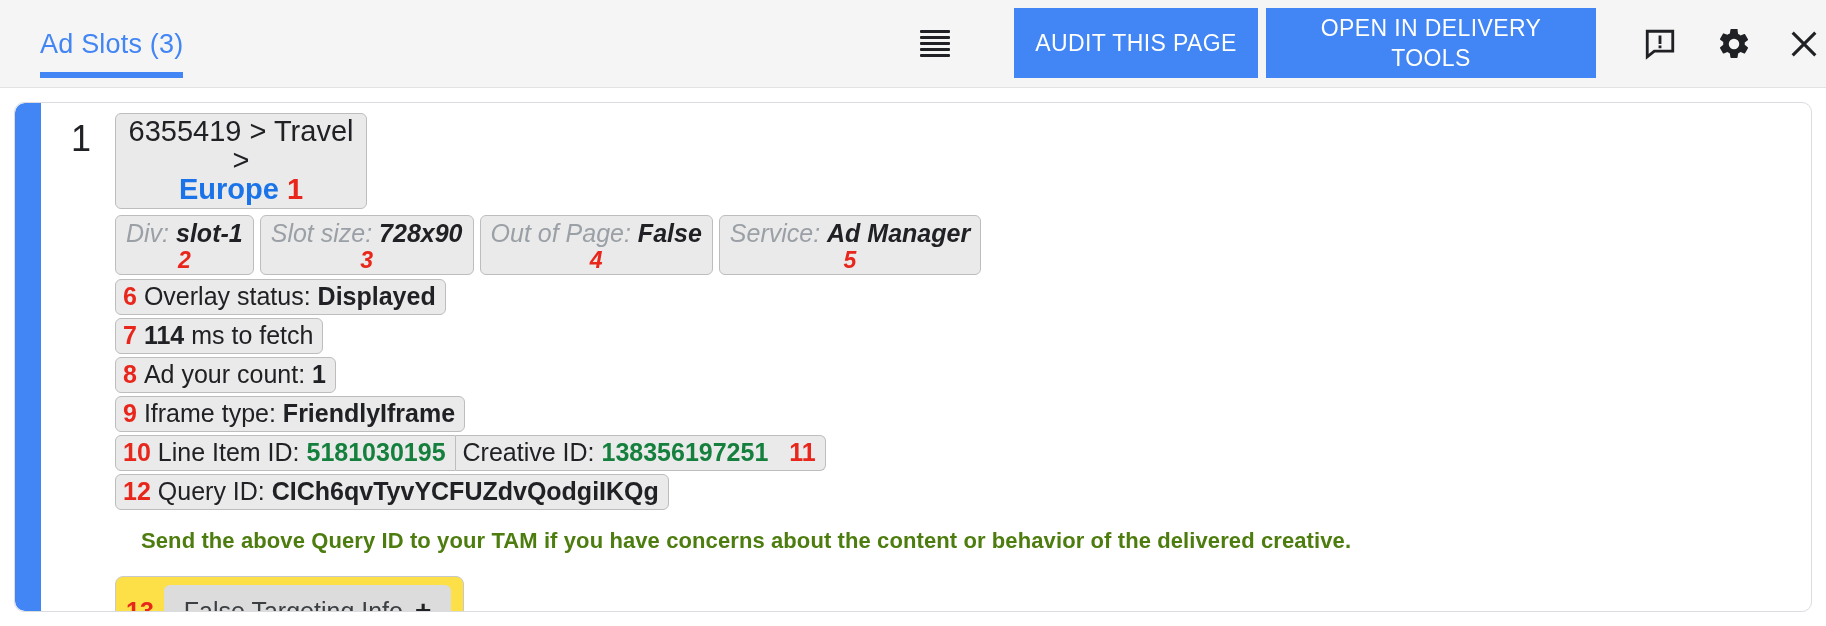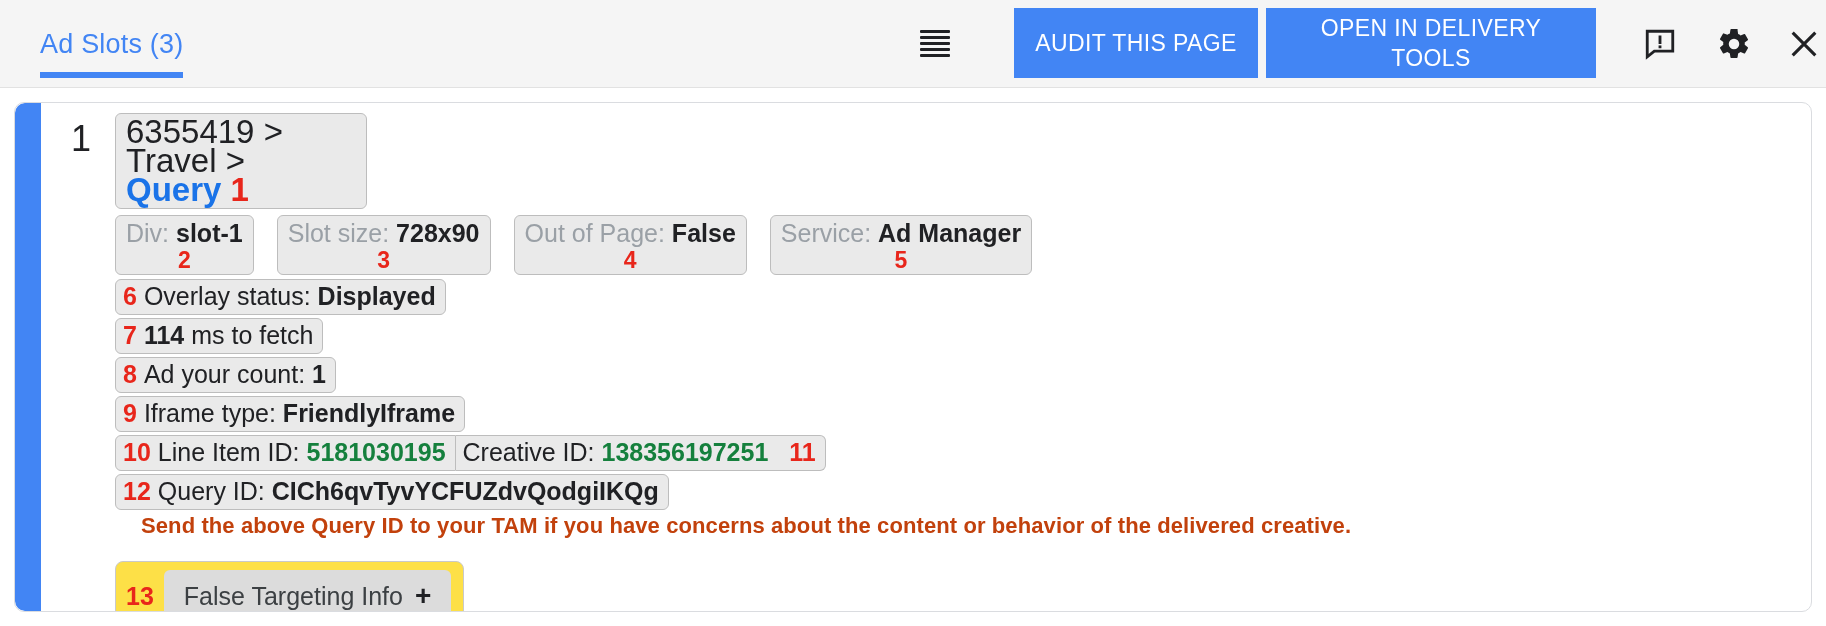--- a/index.html
+++ b/index.html
@@ -151,42 +151,44 @@
     right: 10px;
   }
 
   
   .breadcrumb-chip {
     display: inline-block;
     background: #eaeaea;
     border: 1px solid #bdbdbd;
     border-radius: 6px;
     padding: 3px 10px 4px 10px;
-    font-size: 33px;
+    font-size: 29px;
     line-height: 29px;
     color: #202124;
     max-width: 230px;
     cursor: pointer;
+    text-align: center;
   }
   .breadcrumb-chip .crumb-path { color: #202124; }
   .breadcrumb-chip .crumb-leaf {
     color: #1a73e8;
     font-weight: bold;
   }
   .marker {
     color: #e8261b;
     font-weight: bold;
   }
 
   
   .prop-row {
     margin-top: 6px;
     display: flex;
     align-items: flex-start;
-    gap: 23px;
+    gap: 6px;
+    font-style: italic;
   }
   .prop-chip {
     background: #eaeaea;
     border: 1px solid #bdbdbd;
     border-radius: 6px;
     padding: 2px 10px 2px 10px;
     font-size: 25px;
     line-height: 30px;
     color: #9aa0a6;
     text-align: center;
@@ -245,24 +247,24 @@
     border-top-right-radius: 0;
     border-bottom-right-radius: 0;
   }
   .id-pair .status-chip:last-child {
     border-top-left-radius: 0;
     border-bottom-left-radius: 0;
     border-left: none;
   }
 
   .tam-note {
-    margin-top: 3px;
+    margin-top: 18px;
     margin-left: 26px;
     font-size: 22px;
-    color: #c2410c;
+    color: #4d7c0f;
     font-weight: bold;
     letter-spacing: 0.1px;
   }
 
   
   .targeting-wrap {
     margin-top: 22px;
     display: inline-flex;
     align-items: center;
     background: #fde047;
@@ -346,21 +348,21 @@
 
     <div class="card-body">
 
       <div class="slot-number">1</div>
 
       <div class="content">
 
         
         <div class="breadcrumb-chip">
           <span class="crumb-path">6355419 &gt;  Travel &gt;</span><br>
-          <span class="crumb-leaf">Query</span>
+          <span class="crumb-leaf">Europe</span>
           <span class="marker">1</span>
         </div>
 
         
         <div class="prop-row">
 
           <div class="prop-chip">
             <span>Div:</span>
             <span class="pv">slot-1</span>
             <span class="pnum">2</span>

